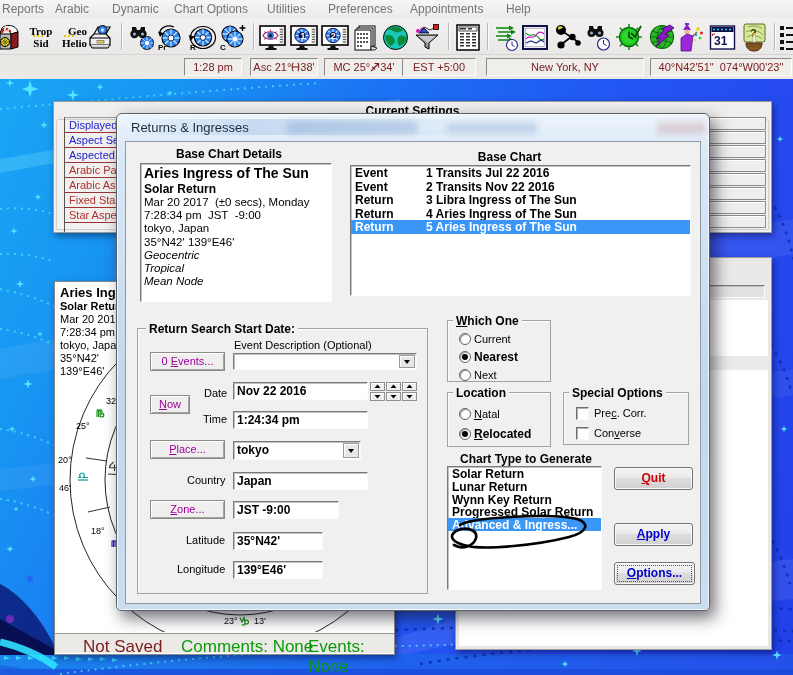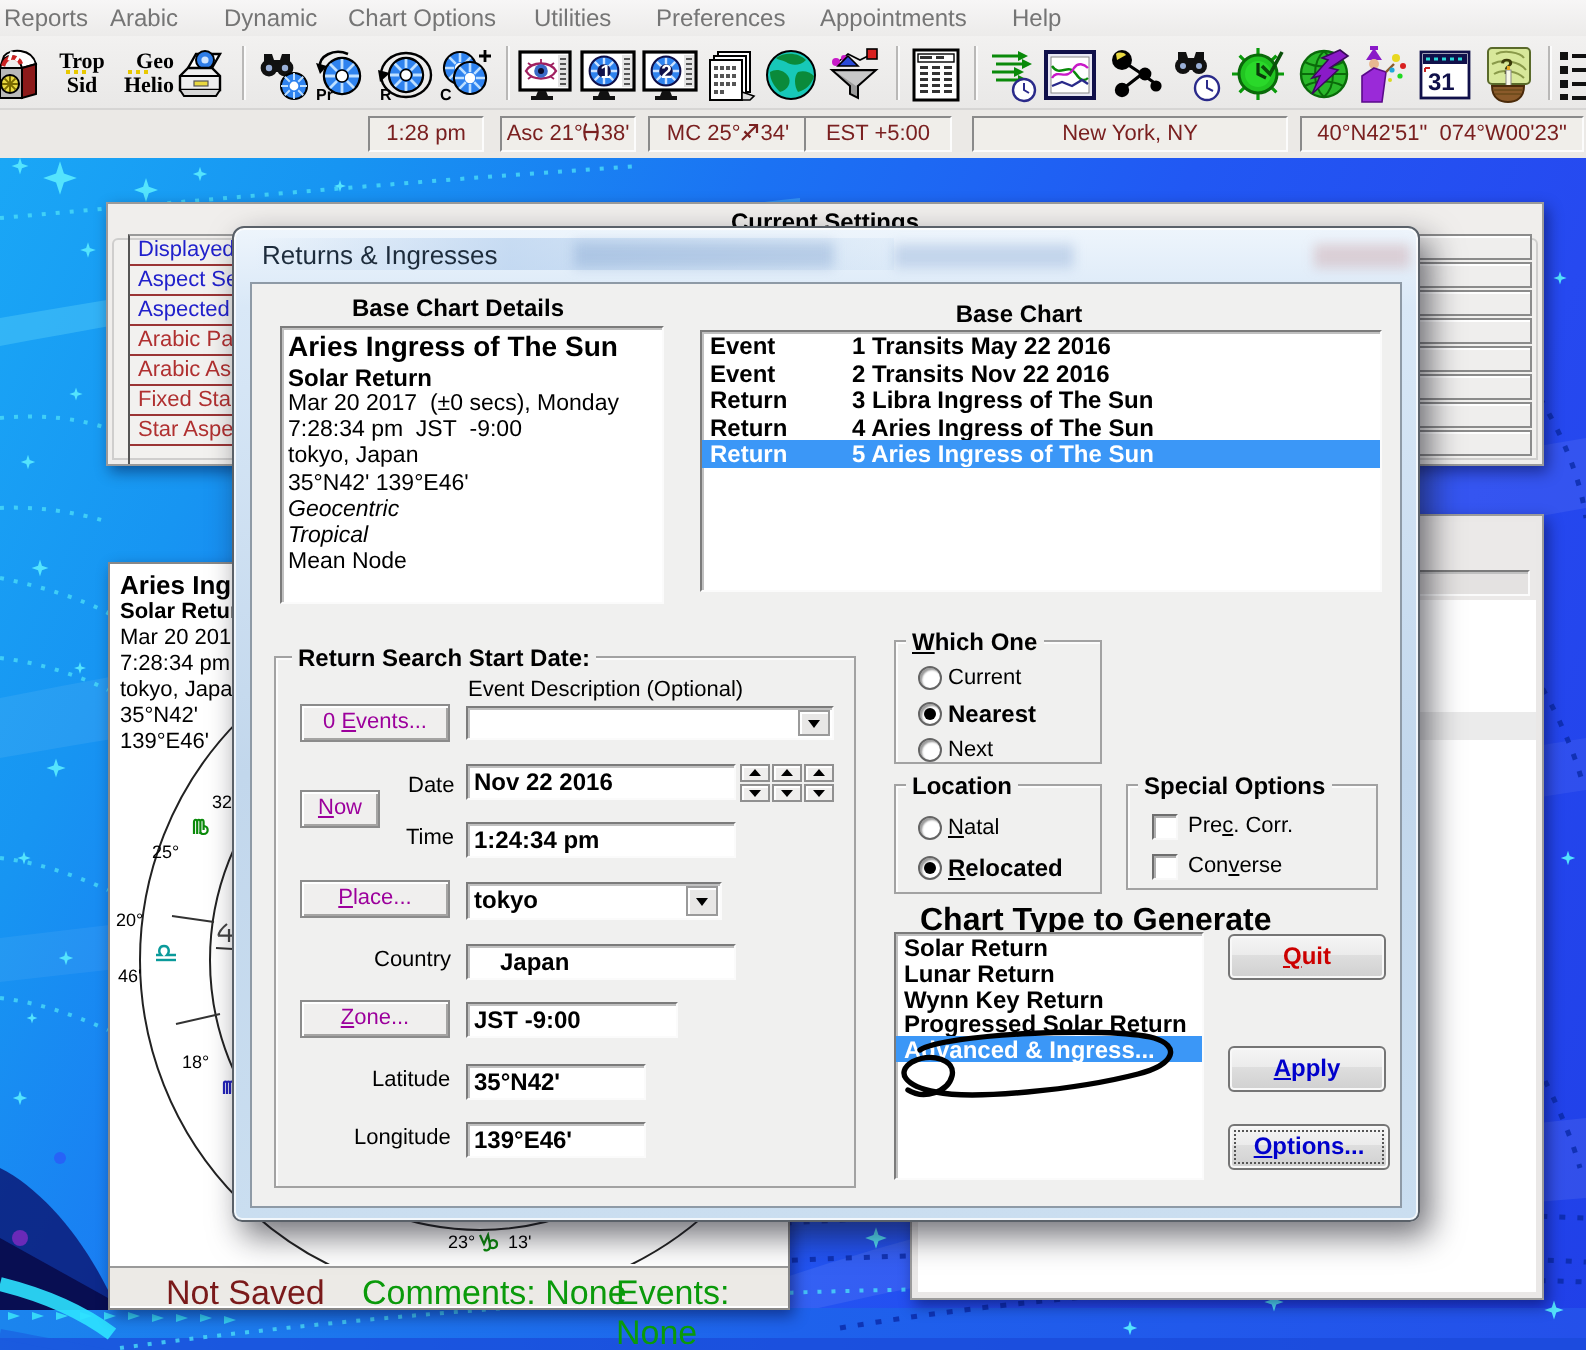--- a/index.html
+++ b/index.html
@@ -530,28 +530,28 @@
   <div class="ab ed" style="left:14px;top:21px;width:192px;height:139px;overflow:hidden">
     <div style="padding:1px 0 0 3px;line-height:13.2px;font-size:11.5px;white-space:nowrap">
       <div class="b" style="font-size:14px;line-height:17px">Aries Ingress of The Sun</div>
       <div class="b" style="font-size:12px;line-height:14px">Solar Return</div>
       <div>Mar 20 2017&nbsp; (±0 secs), Monday</div>
       <div>7:28:34 pm&nbsp; JST&nbsp; -9:00</div>
       <div>tokyo, Japan</div>
       <div>35°N42' 139°E46'</div>
       <div style="font-style:italic">Geocentric</div>
       <div style="font-style:italic">Tropical</div>
-      <div style="">Mean Node</div>
+      <div style="font-style:italic">Mean Node</div>
     </div>
   </div>
   <div class="ab b" style="left:346px;top:8px;width:75px;text-align:center;font-size:12px">Base Chart</div>
   <div class="ab ed" style="left:224px;top:23px;width:341px;height:131px;overflow:hidden;font-size:12px;font-weight:bold">
     <div style="position:relative;height:13.5px">
             <span class="ab" style="left:4px">Event</span>
-            <span class="ab" style="left:75px">1 Transits May 22 2016</span>
+            <span class="ab" style="left:75px">1 Transits Jul 22 2016</span>
           </div>
     <div style="position:relative;height:13.5px">
             <span class="ab" style="left:4px">Event</span>
             <span class="ab" style="left:75px">2 Transits Nov 22 2016</span>
           </div>
     <div style="position:relative;height:13.5px">
             <span class="ab" style="left:4px">Return</span>
             <span class="ab" style="left:75px">3 Libra Ingress of The Sun</span>
           </div>
     <div style="position:relative;height:13.5px">
@@ -615,21 +615,21 @@
   <div class="ab ed t12 b" style="left:107px;top:269px;width:135px;height:18px;line-height:16px;padding-left:3px">1:24:34 pm</div>
   <div class="ab btn3" style="left:24px;top:298px;width:75px;height:19px;line-height:17px"><span class="u">P</span>lace...</div>
   <div class="ab ed t12 b" style="left:107px;top:299px;width:128px;height:19px;line-height:17px;padding-left:3px">tokyo
     <div class="ab" style="right:1px;top:1px;width:16px;height:15px;background:#e8e7e6;border:1px solid #9a9a9a;box-shadow:inset 1px 1px 0 #fff">
             <svg width="14" height="13" viewBox="0 0 14 13" style="display:block">
               <path d="M4 5 L10 5 L7 9 Z" fill="#000"></path>
             </svg>
           </div>
   </div>
   <div class="ab t11" style="left:61px;top:332px">Country</div>
-  <div class="ab ed t12 b" style="left:107px;top:330px;width:135px;height:18px;line-height:16px;padding-left:16px">Japan</div>
+  <div class="ab ed t12 b" style="left:107px;top:330px;width:135px;height:18px;line-height:16px;padding-left:3px">Japan</div>
   <div class="ab btn3" style="left:24px;top:358px;width:75px;height:19px;line-height:17px"><span class="u">Z</span>one...</div>
   <div class="ab ed t12 b" style="left:107px;top:359px;width:106px;height:18px;line-height:16px;padding-left:3px">JST -9:00</div>
   <div class="ab t11" style="left:60px;top:392px">Latitude</div>
   <div class="ab ed t12 b" style="left:107px;top:390px;width:90px;height:18px;line-height:16px;padding-left:3px">35°N42'</div>
   <div class="ab t11" style="left:51px;top:421px">Longitude</div>
   <div class="ab ed t12 b" style="left:107px;top:419px;width:90px;height:18px;line-height:16px;padding-left:3px">139°E46'</div>
 
   <div class="gb" style="left:321px;top:178px;width:104px;height:62px">
           <i style="left:5px"><span class="u">W</span>hich One</i>
         </div>
@@ -649,21 +649,21 @@
   <div class="ab t12 b" style="left:348px;top:285px"><span class="u">R</span>elocated</div>
 
   <div class="gb" style="left:437px;top:250px;width:126px;height:53px">
           <i style="left:5px">Special Options</i>
         </div>
   <div class="ab cb" style="left:450px;top:265px"></div>
   <div class="ab t11" style="left:468px;top:265px">Pre<span class="u">c</span>. Corr.</div>
   <div class="ab cb" style="left:450px;top:285px"></div>
   <div class="ab t11" style="left:468px;top:285px">Con<span class="u">v</span>erse</div>
 
-  <div class="ab b" style="left:334px;top:310px;font-size:16px;white-space:nowrap">Chart Type to Generate</div>
+  <div class="ab b" style="left:334px;top:310px;font-size:12px;white-space:nowrap">Chart Type to Generate</div>
   <div class="ab ed" style="left:321px;top:324px;width:155px;height:124px;overflow:hidden;font-size:12px;font-weight:bold">
     <div style="position:relative;height:12.8px">
             <span class="ab" style="left:4px">Solar Return</span>
           </div>
     <div style="position:relative;height:12.8px">
             <span class="ab" style="left:4px">Lunar Return</span>
           </div>
     <div style="position:relative;height:12.8px">
             <span class="ab" style="left:4px">Wynn Key Return</span>
           </div>

